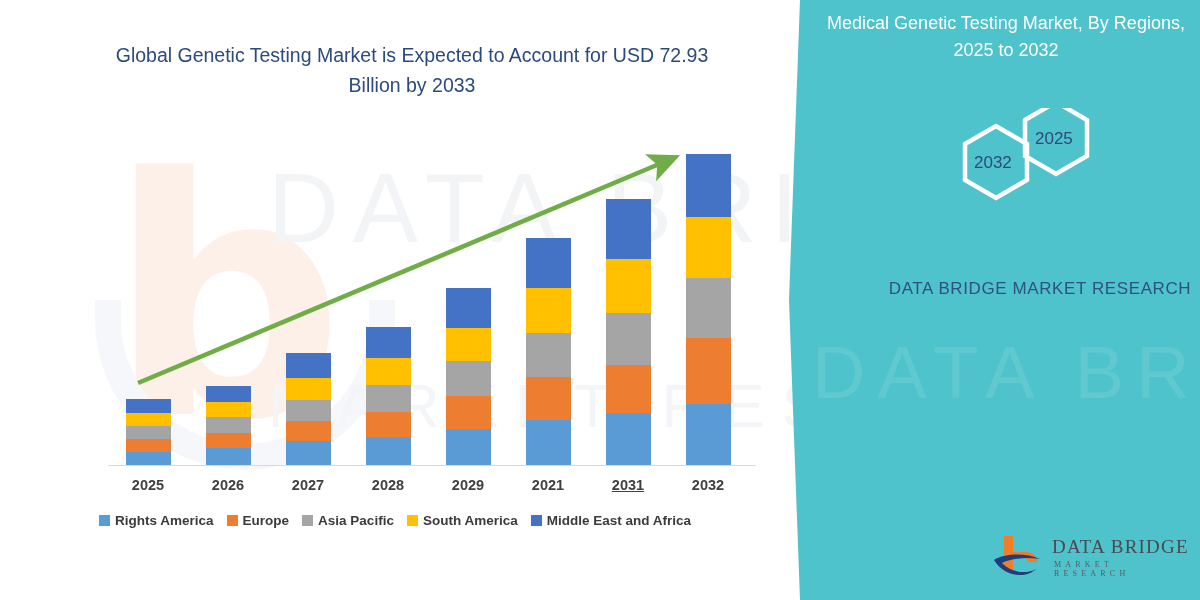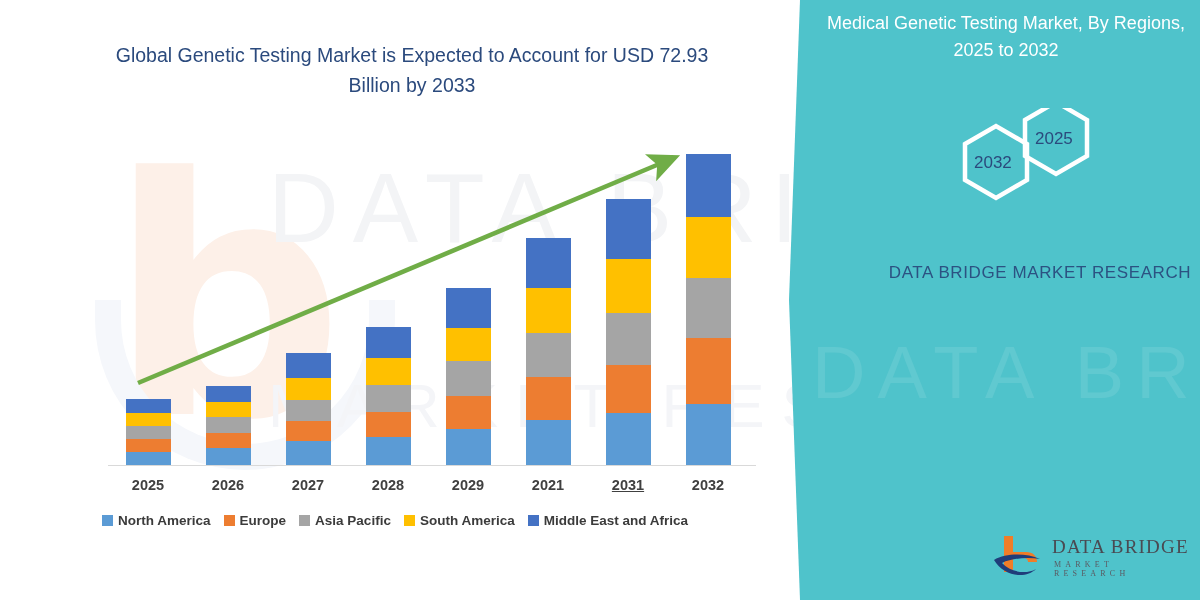--- a/index.html
+++ b/index.html
@@ -166,21 +166,21 @@
   }
   .hexwrap { position: absolute; left: 925px; top: 108px; width: 180px; height: 140px; }
   .hex-text {
     position: absolute;
     font-size: 17px;
     color: #2b4a7d;
     font-weight: 400;
   }
   .panel-brand {
     position: absolute;
-    left: 880px; top: 260px;
+    left: 880px; top: 276px;
     width: 320px;
     text-align: center;
     font-size: 17px;
     line-height: 26px;
     color: #2c5282;
     letter-spacing: 0.6px;
   }
 
   
   .logo { position: absolute; left: 992px; top: 532px; width: 200px; height: 52px; }
@@ -292,21 +292,21 @@
       <div class="xlab" style="left: 248px;">2028</div>
       <div class="xlab" style="left: 328px;">2029</div>
       <div class="xlab" style="left: 408px;">2021</div>
       <div class="xlab" style="left: 488px; text-decoration: underline;">2031</div>
       <div class="xlab" style="left: 568px;">2032</div>
     </div>
 
   <div class="legend" id="legend">
       <div class="leg-item">
         <span class="leg-sw" style="background: rgb(91, 155, 213);"></span>
-        <span class="leg-lb">North America</span>
+        <span class="leg-lb">Rights America</span>
       </div>
       <div class="leg-item">
         <span class="leg-sw" style="background: rgb(237, 125, 49);"></span>
         <span class="leg-lb">Europe</span>
       </div>
       <div class="leg-item">
         <span class="leg-sw" style="background: rgb(165, 165, 165);"></span>
         <span class="leg-lb">Asia Pacific</span>
       </div>
       <div class="leg-item">

